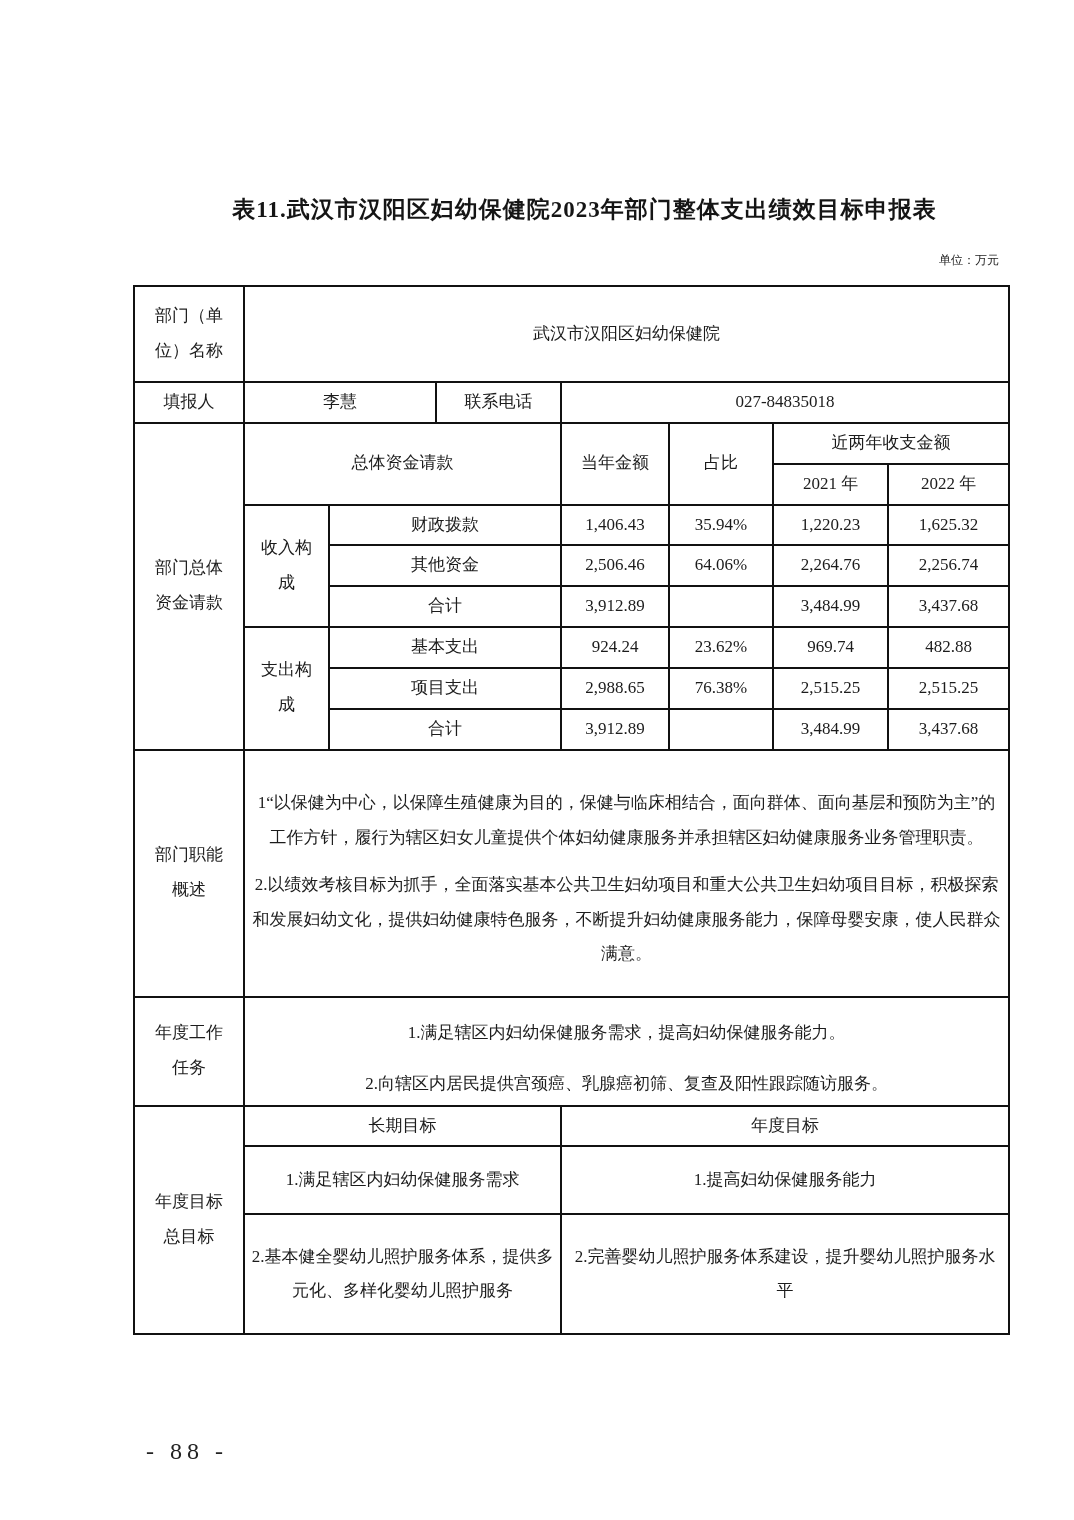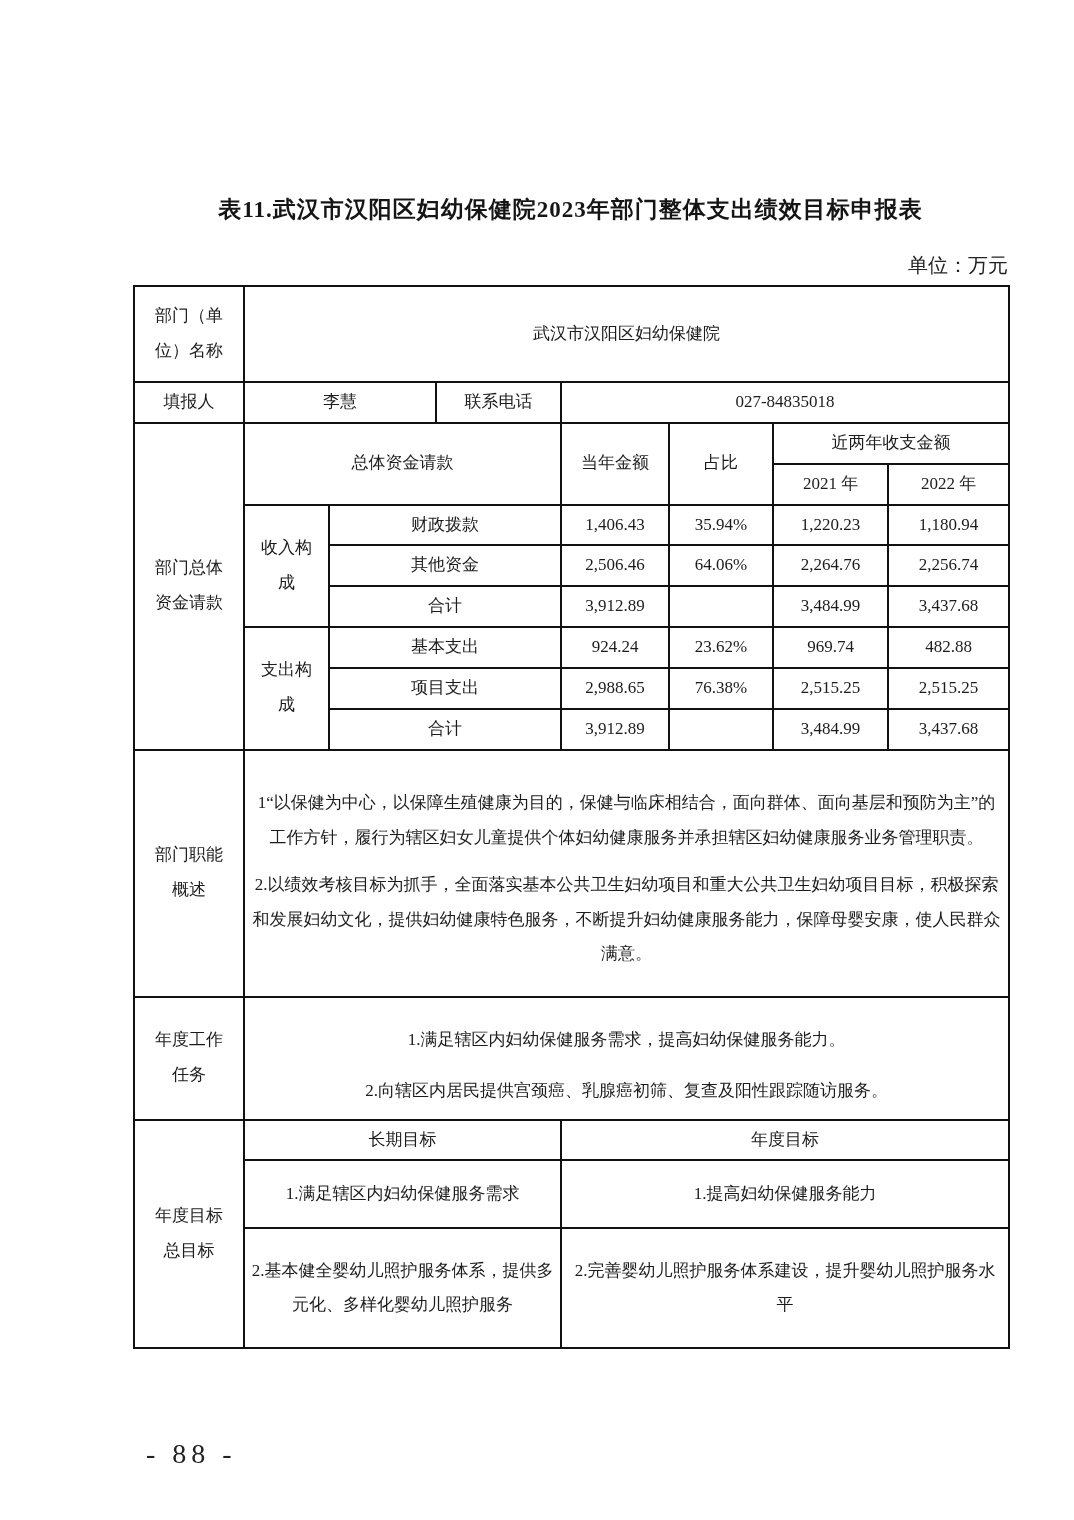--- a/index.html
+++ b/index.html
@@ -9,36 +9,36 @@
   }
   body {
     width: 1074px;
     height: 1520px;
     position: relative;
     font-family: "Liberation Serif", "DejaVu Serif", serif;
     color: #1c1c1c;
   }
   .doc-title {
     position: absolute;
-    left: 133px;
+    left: 147px;
     top: 194px;
     width: 875px;
     text-align: center;
     font-size: 23px;
     font-weight: 700;
     letter-spacing: 1px;
     color: #151515;
   }
   .unit-note {
     position: absolute;
-    left: 133px;
+    left: 124px;
     top: 252px;
     width: 875px;
     text-align: right;
-    font-size: 20px;
+    font-size: 12px;
     color: #222;
   }
   table.main-table {
     position: absolute;
     left: 133px;
     top: 285px;
     width: 875px;
     border-collapse: collapse;
     table-layout: fixed;
   }
@@ -52,21 +52,21 @@
     overflow: hidden;
     color: #1c1c1c;
   }
   .prewrap { white-space: pre-line; }
   .r-dept    { height: 96px; }
   .r-filler  { height: 40px; }
   .r-fh1     { height: 36px; }
   .r-fh2     { height: 40px; }
   .r-data    { height: 40px; }
   .r-func    { height: 247px; }
-  .r-tasks   { height: 123px; }
+  .r-tasks   { height: 109px; }
   .r-goalhdr { height: 40px; }
   .r-goal1   { height: 68px; }
   .r-goal2   { height: 120px; }
   td.text-cell {
     text-align: left;
     vertical-align: middle;
     padding: 8px 14px;
     line-height: 2.12;
   }
   td.text-cell .para { margin: 12px 0 6px 0; }
@@ -76,21 +76,21 @@
   td.goal-cell {
     text-align: left;
     vertical-align: middle;
     padding: 6px 14px;
     line-height: 2.1;
   }
   .page-number {
     position: absolute;
     left: 146px;
     top: 1438px;
-    font-size: 28px;
+    font-size: 24px;
     letter-spacing: 5px;
     color: #222;
   }
 </style>
 </head>
 <body>
 
 <div class="doc-title">表11.武汉市汉阳区妇幼保健院2023年部门整体支出绩效目标申报表</div>
 <div class="unit-note">单位：万元</div>
 
@@ -133,21 +133,21 @@
     <td>2022 年</td>
   </tr>
 
   <tr class="r-data">
     <td rowspan="3" class="prewrap">收入构
 成</td>
     <td colspan="2">财政拨款</td>
     <td>1,406.43</td>
     <td>35.94%</td>
     <td>1,220.23</td>
-    <td>1,180.94</td>
+    <td>1,625.32</td>
   </tr>
   <tr class="r-data">
     <td colspan="2">其他资金</td>
     <td>2,506.46</td>
     <td>64.06%</td>
     <td>2,264.76</td>
     <td>2,256.74</td>
   </tr>
   <tr class="r-data">
     <td colspan="2">合计</td>

